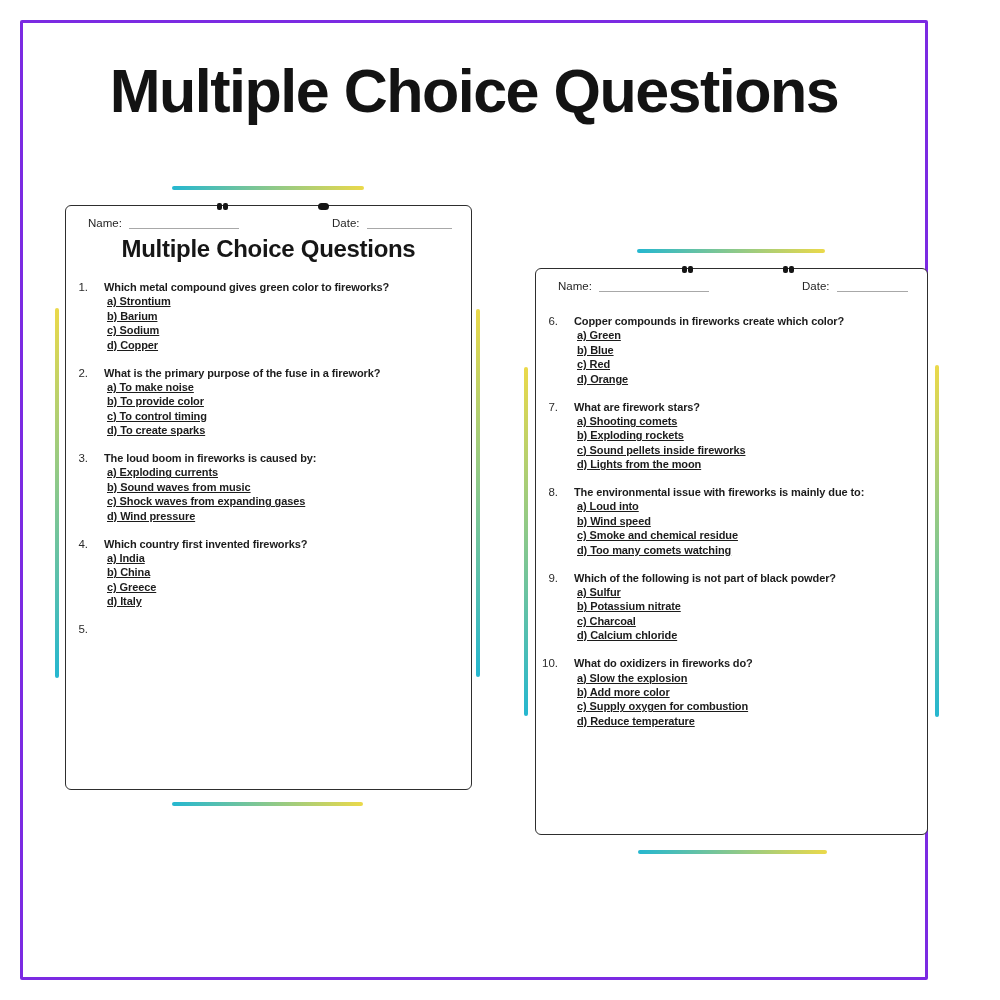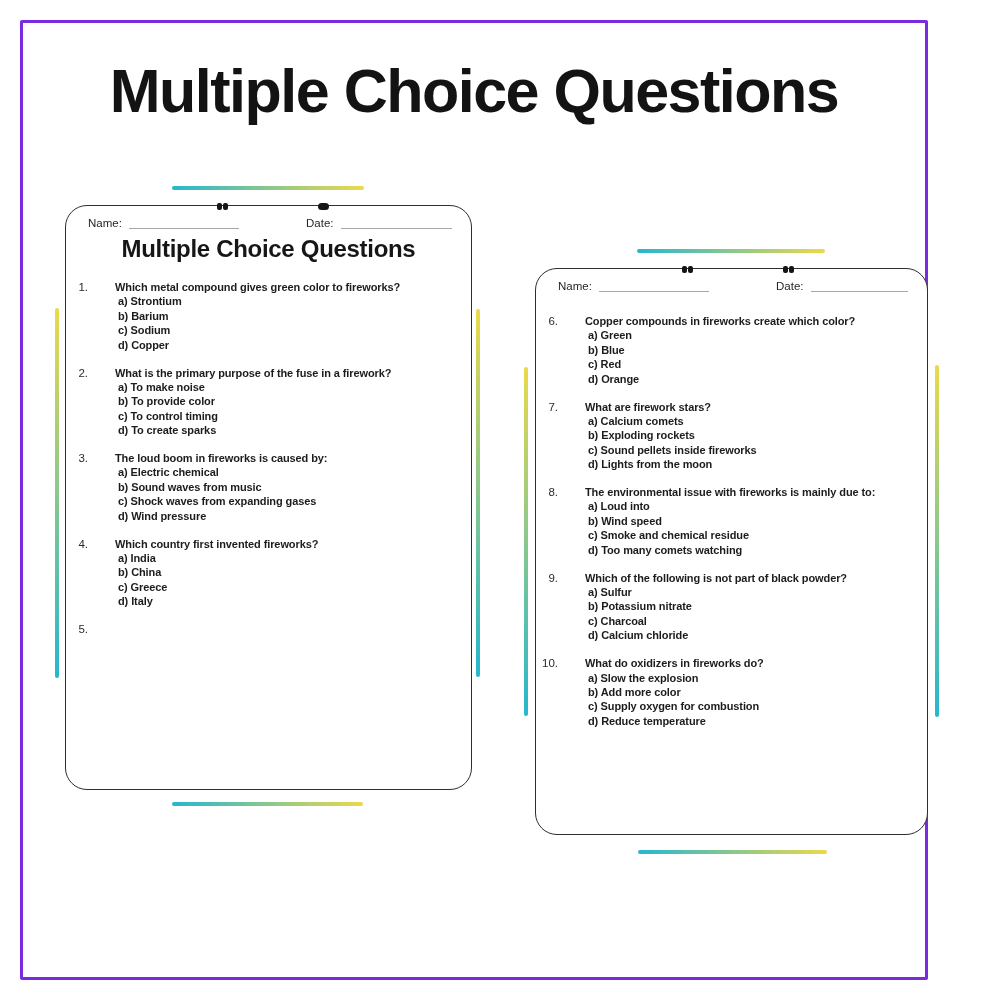--- a/index.html
+++ b/index.html
@@ -30,49 +30,49 @@
   .hl-4{left:638px;top:850px;width:189px;}
   .vline{position:absolute;width:4px;border-radius:2px;
     background:linear-gradient(to bottom,var(--yellow),var(--cyan));}
   .vl-1{left:55px;top:308px;height:370px;}
   .vl-2{left:476px;top:309px;height:368px;}
   .vl-3{left:524px;top:367px;height:349px;}
   .vl-4{left:935px;top:365px;height:352px;}
 
   
   .page{position:absolute;background:#ffffff;border:1.6px solid var(--page-border);
-    border-radius:22px;}
+    border-radius:6px;}
   .page1{left:65px;top:205px;width:407px;height:585px;}
   .page2{left:535px;top:268px;width:393px;height:567px;}
 
   .binder{position:absolute;top:-3.5px;display:flex;gap:1px;}
   .dot{width:5px;height:7px;background:#151515;border-radius:2px;}
   .dash{width:11px;height:7px;background:#151515;border-radius:3.5px;}
   .p1-b1{left:151px;} .p1-b2{left:252px;}
   .p2-b1{left:146px;} .p2-b2{left:247px;}
 
   .page-header{position:absolute;top:9px;left:22px;right:19px;display:flex;}
   .field{display:flex;align-items:flex-end;}
   .name-field{width:151px;}
-  .date-field{flex:1;margin-left:67px;}
+  .date-field{flex:1;margin-left:93px;}
   .flabel{font-size:11.5px;color:#262626;line-height:16px;}
   .fline{flex:1;border-bottom:1.5px solid var(--underline);margin:0 0 2px 7px;height:14px;}
 
   .page-heading{position:absolute;top:29px;left:0;width:100%;text-align:center;
     font-size:24px;font-weight:700;letter-spacing:-0.3px;color:#161616;}
 
   .questions{position:absolute;left:0;right:6px;}
   .page1 .questions{top:74px;}
   .page2 .questions{top:45px;}
   .q{display:flex;margin-bottom:13.5px;}
   .qnum{flex:0 0 22px;text-align:right;font-size:11.5px;font-weight:400;
     line-height:14.4px;color:#2a2a2a;}
-  .qbody{margin-left:27px;font-size:11px;font-weight:700;line-height:14.4px;
+  .qbody{margin-left:16px;font-size:11px;font-weight:700;line-height:14.4px;
     letter-spacing:-0.1px;color:var(--ink);}
-  .qopt{padding-left:3px;}
+  .qopt{padding-left:3px;text-decoration:underline;}
 </style>
 </head>
 <body>
 
 <div class="canvas">
 
   <div class="outer-frame"></div>
 
   <h1 class="main-title">Multiple Choice Questions</h1>
 
@@ -125,21 +125,21 @@
           <div class="qopt">a) To make noise</div>
           <div class="qopt">b) To provide color</div>
           <div class="qopt">c) To control timing</div>
           <div class="qopt">d) To create sparks</div>
         </div>
       </div>
       <div class="q">
         <div class="qnum">3.</div>
         <div class="qbody">
           <div class="qtext">The loud boom in fireworks is caused by:</div>
-          <div class="qopt">a) Electric chemical</div>
+          <div class="qopt">a) Exploding currents</div>
           <div class="qopt">b) Sound waves from music</div>
           <div class="qopt">c) Shock waves from expanding gases</div>
           <div class="qopt">d) Wind pressure</div>
         </div>
       </div>
       <div class="q">
         <div class="qnum">4.</div>
         <div class="qbody">
           <div class="qtext">Which country first invented fireworks?</div>
           <div class="qopt">a) India</div>
@@ -183,21 +183,21 @@
           <div class="qopt">a) Green</div>
           <div class="qopt">b) Blue</div>
           <div class="qopt">c) Red</div>
           <div class="qopt">d) Orange</div>
         </div>
       </div>
       <div class="q">
         <div class="qnum">7.</div>
         <div class="qbody">
           <div class="qtext">What are firework stars?</div>
-          <div class="qopt">a) Calcium comets</div>
+          <div class="qopt">a) Shooting comets</div>
           <div class="qopt">b) Exploding rockets</div>
           <div class="qopt">c) Sound pellets inside fireworks</div>
           <div class="qopt">d) Lights from the moon</div>
         </div>
       </div>
       <div class="q">
         <div class="qnum">8.</div>
         <div class="qbody">
           <div class="qtext">The environmental issue with fireworks is mainly due to:</div>
           <div class="qopt">a) Loud into</div>

